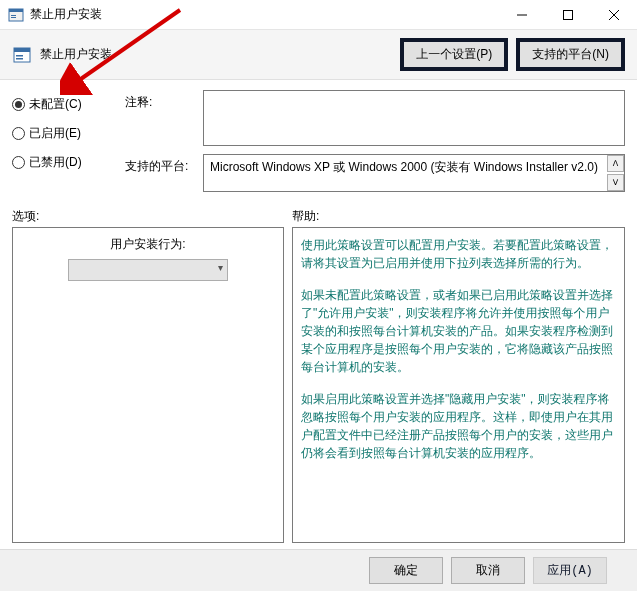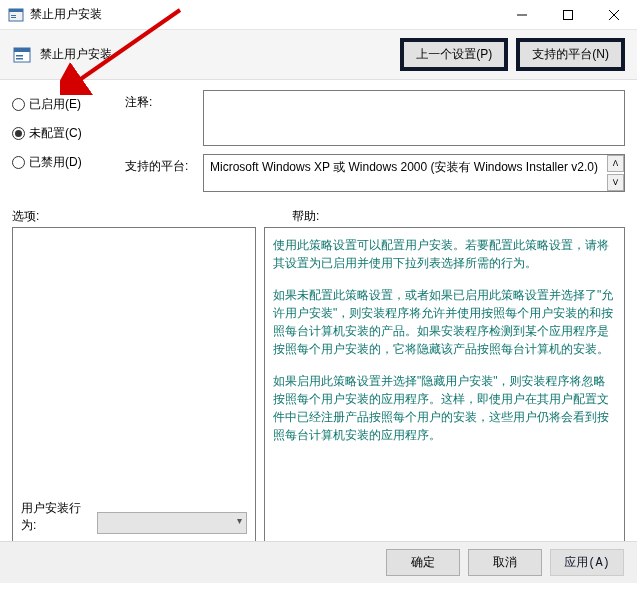--- a/index.html
+++ b/index.html
@@ -171,24 +171,25 @@
       padding: 0 12px 8px;
       height: 324px;
     }
     .panel {
       border: 1px solid #7a7a7a;
       background: #fff;
       padding: 8px;
       overflow: auto;
     }
     .panel-left {
-      width: 244px;
-      display: flex;
-      align-items: flex-end;
+      width: 272px;
+      display: flex;
+      align-items: center;
       gap: 6px;
+      flex-direction: column;
     }
     .panel-left .dropdown {
       width: 160px;
       height: 22px;
       background: #e5e5e5;
       border: 1px solid #adadad;
       position: relative;
     }
     .panel-left .dropdown::after {
       content: "▾";
@@ -202,31 +203,31 @@
       flex: 1;
     }
     .panel-right p {
       margin: 0 0 14px 0;
       line-height: 1.5;
       color: #0f766e;
     }
     
     .bottom-bar {
       position: absolute;
-      bottom: 8px;
+      bottom: 0;
       left: 0;
       right: 0;
       height: 42px;
       background: #f0f0f0;
       border-top: 1px solid #dcdcdc;
       display: flex;
       align-items: center;
       justify-content: flex-end;
       gap: 8px;
-      padding-right: 13px;
+      padding-right: 30px;
     }
     .btn {
       min-width: 74px;
       padding: 4px 12px;
       background: #e1e1e1;
       border: 1px solid #adadad;
       cursor: pointer;
     }
     .btn.disabled {
       color: #0f172a;
@@ -290,26 +291,26 @@
     <rect x="4" y="13" width="7" height="1.5" fill="#3a6ea5"></rect>
   </svg>
   <span class="header-title">禁止用户安装</span>
   <button class="nav-btn">上一个设置(P)</button>
   <button class="nav-btn">支持的平台(N)</button>
 </div>
 
 <div class="content">
   <div class="left-col">
     <div class="radio-row">
+      <span class="radio-circle checked"></span>
+      <span>未配置(C)</span>
+    </div>
+    <div class="radio-row">
       <span class="radio-circle"></span>
       <span>已启用(E)</span>
-    </div>
-    <div class="radio-row">
-      <span class="radio-circle checked"></span>
-      <span>未配置(C)</span>
     </div>
     <div class="radio-row">
       <span class="radio-circle"></span>
       <span>已禁用(D)</span>
     </div>
   </div>
   <div class="right-form">
     <div class="form-row">
       <div class="form-label">注释:</div>
       <textarea class="textarea-box" style=""></textarea>

